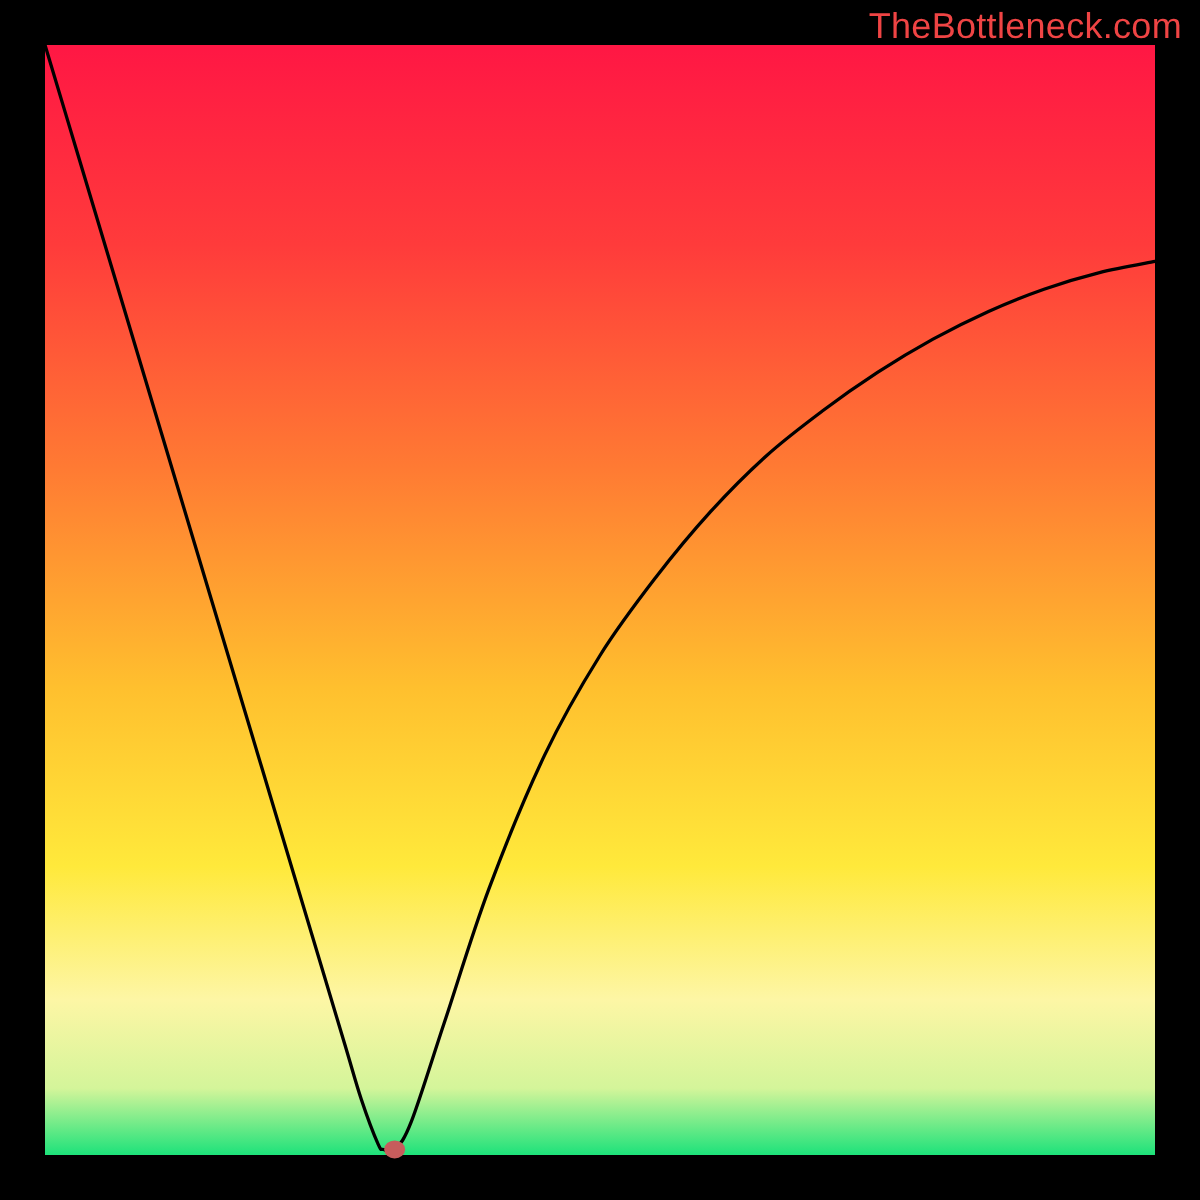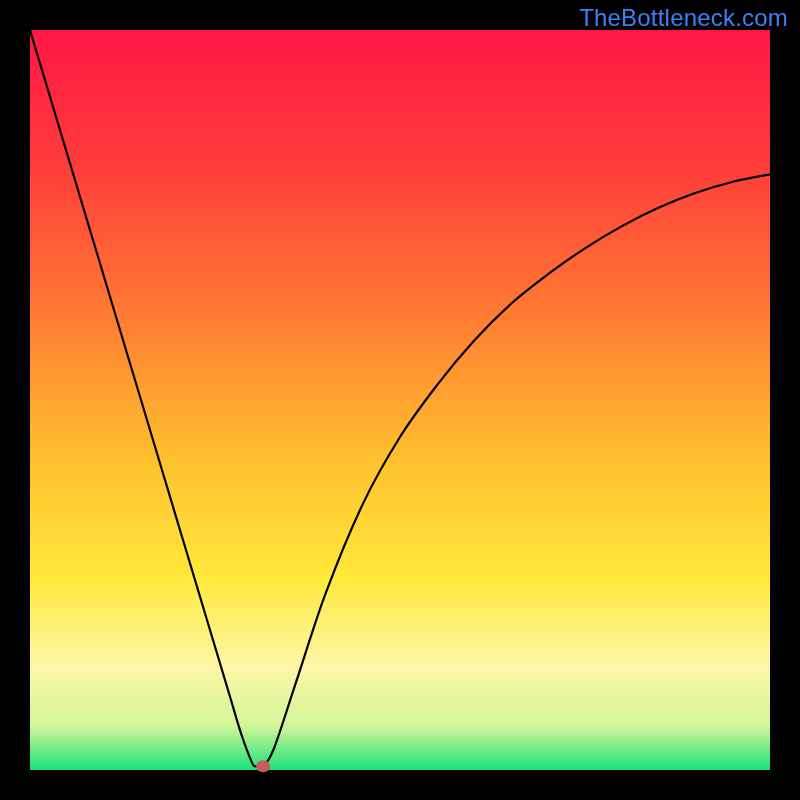--- a/index.html
+++ b/index.html
@@ -12,21 +12,21 @@
   }
   .container {
     position: relative;
     width: 800px;
     height: 800px;
   }
   .watermark {
     position: absolute;
     top: 4px;
     right: 12px;
-    color: #3b82f6;
+    color: #ef4444;
     font-size: 24px;
     font-weight: 400;
     letter-spacing: 0.2px;
     z-index: 20;
   }
   svg.chart {
     position: absolute;
     left: 0;
     top: 0;
     width: 800px;

